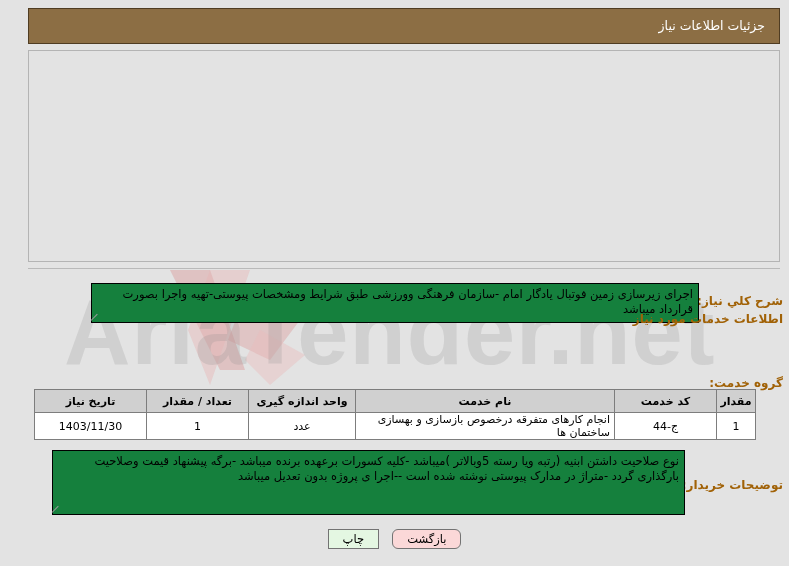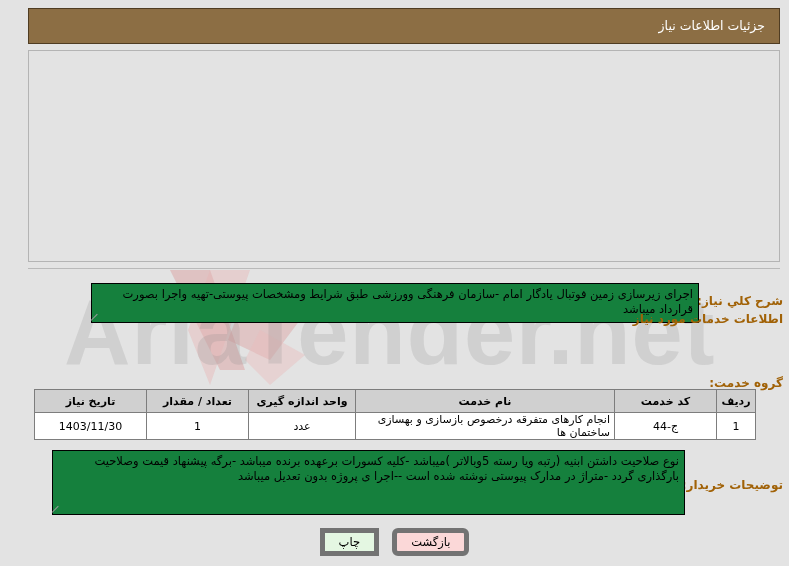--- a/index.html
+++ b/index.html
@@ -215,21 +215,21 @@
     position: absolute;
     left: 0; top: 528px;
     width: 789px;
     text-align: center;
     z-index: 3;
   }
   .btn {
     display: inline-block;
     font-size: 11.5px;
     color: #000;
-    border: 5px solid #737373;
+    border: 1px solid #737373;
     padding: 2px 14px;
     margin: 0 4px;
     box-sizing: border-box;
     cursor: pointer;
   }
   .btn-print  { background: #e4f7e2; }
   .btn-back   { background: #fbd8d8; border-radius: 6px; }
 
   .divider {
     position: absolute;
@@ -318,21 +318,21 @@
   <div class="ta" style="right:90px; top:283px; width:608px; height:40px;">اجرای زیرسازی زمین فوتبال یادگار امام -سازمان فرهنگی وورزشی طبق شرایط ومشخصات پیوستی-تهیه واجرا بصورت قرارداد میباشد</div>
   <div class="ta-grip" style="right:688px; top:312px;"></div>
 
   <div class="sect-title" style="right:6px; top:312px;">اطلاعات خدمات مورد نیاز</div>
 
   <div class="sect-title" style="right:6px; top:376px;">گروه خدمت:</div>
 
   <table class="tbl">
     <thead>
       <tr>
-        <th style="width:32px;">ردیف</th>
+        <th style="width:32px;">مقدار</th>
         <th style="width:95px;">کد خدمت</th>
         <th>نام خدمت</th>
         <th style="width:100px;">واحد اندازه گیری</th>
         <th style="width:95px;">تعداد / مقدار</th>
         <th style="width:105px;">تاریخ نیاز</th>
       </tr>
     </thead>
     <tbody>
       <tr>
         <td>1</td>

